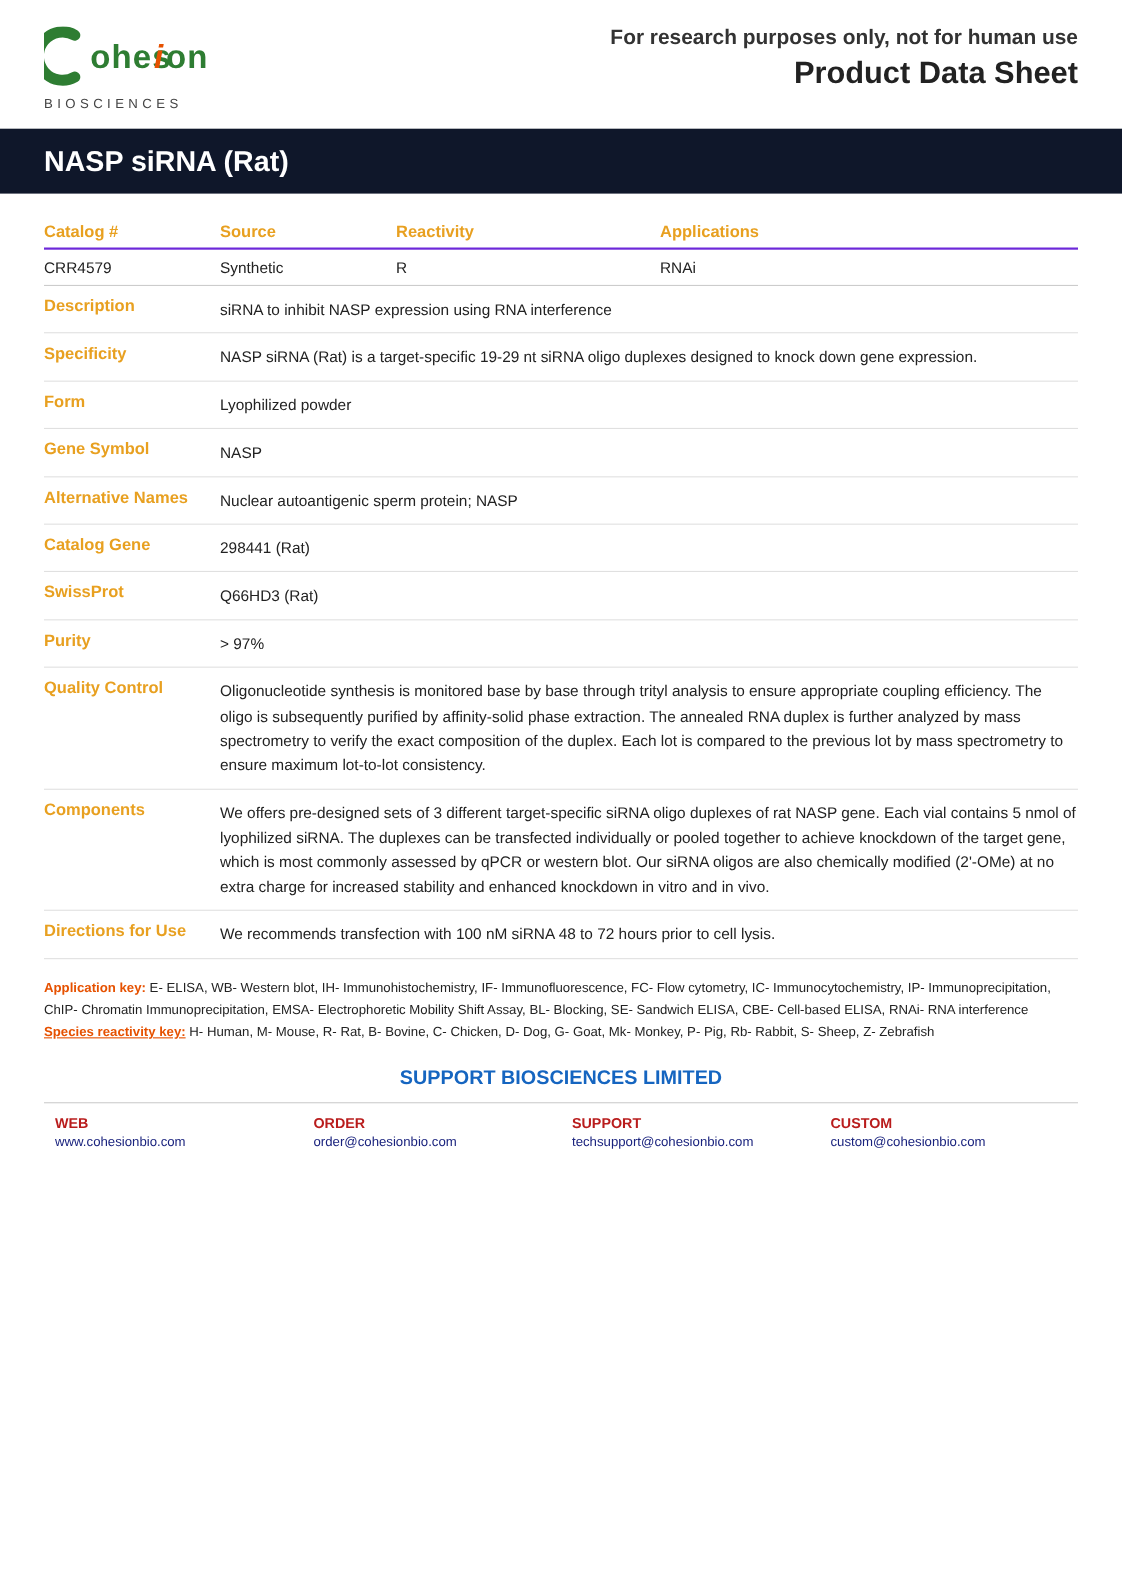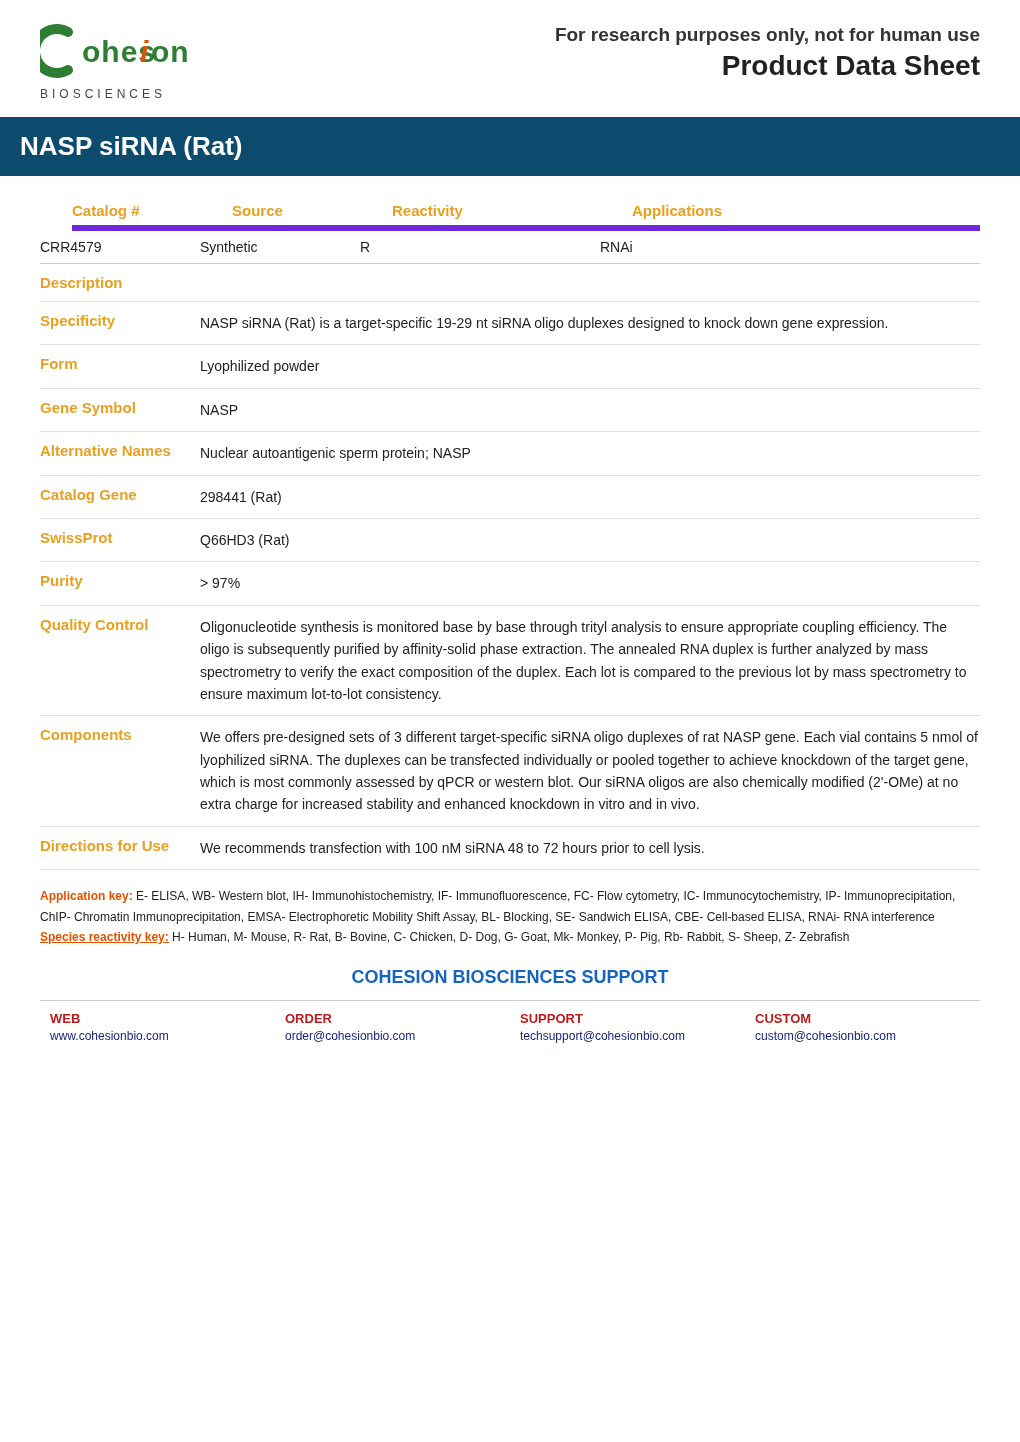--- a/index.html
+++ b/index.html
@@ -50,43 +50,42 @@
       margin-bottom: 4px;
     }
     .product-data-sheet {
       font-size: 28px;
       font-weight: bold;
       color: #222;
     }
 
     
     .title-bar {
-      background: #0c4a6e;
-      padding: 14px 20px;
+      background: #0f172a;
+      padding: 14px 40px;
       margin: 0;
     }
     .title-bar h1 {
       font-size: 26px;
       font-weight: bold;
       color: #fff;
     }
 
     
     .main-content {
       padding: 10px 40px 20px 40px;
     }
 
     
     .table-header {
       display: grid;
       grid-template-columns: 160px 160px 240px 1fr;
-      border-bottom: 6px solid #6d28d9;
+      border-bottom: 2px solid #6d28d9;
       padding-bottom: 6px;
       margin-top: 16px;
-      margin-left: 32px;
     }
     .table-header .col-label {
       font-weight: bold;
       color: #e8a020;
       font-size: 15px;
     }
 
     
     .table-data-row {
       display: grid;
@@ -201,20 +200,21 @@
 
   <div class="table-data-row">
     <div>CRR4579</div>
     <div>Synthetic</div>
     <div>R</div>
     <div>RNAi</div>
   </div>
 
   <div class="info-row">
     <div class="info-label">Description</div>
+    <div class="info-value">siRNA to inhibit NASP expression using RNA interference</div>
   </div>
 
   <div class="info-row">
     <div class="info-label">Specificity</div>
     <div class="info-value">NASP siRNA (Rat) is a target-specific 19-29 nt siRNA oligo duplexes designed to knock down gene expression.</div>
   </div>
 
   <div class="info-row">
     <div class="info-label">Form</div>
     <div class="info-value">Lyophilized powder</div>
@@ -258,21 +258,21 @@
   <div class="info-row">
     <div class="info-label">Directions for Use</div>
     <div class="info-value">We recommends transfection with 100 nM siRNA 48 to 72 hours prior to cell lysis.</div>
   </div>
 
   <div class="app-key">
     <span style="color:#e65100; font-weight:bold;">Application key:</span><span class="black"> E- ELISA, WB- Western blot, IH- Immunohistochemistry, IF- Immunofluorescence, FC- Flow cytometry, IC- Immunocytochemistry, IP- Immunoprecipitation, ChIP- Chromatin Immunoprecipitation, EMSA- Electrophoretic Mobility Shift Assay, BL- Blocking, SE- Sandwich ELISA, CBE- Cell-based ELISA, RNAi- RNA interference</span><br>
     <span style="color:#e65100; font-weight:bold;text-decoration:underline;">Species reactivity key:</span><span class="black"> H- Human, M- Mouse, R- Rat, B- Bovine, C- Chicken, D- Dog, G- Goat, Mk- Monkey, P- Pig, Rb- Rabbit, S- Sheep, Z- Zebrafish</span>
   </div>
 
-  <div class="footer-company">COHESION BIOSCIENCES SUPPORT</div>
+  <div class="footer-company">SUPPORT BIOSCIENCES LIMITED</div>
 
   <div class="footer-links">
     <div class="footer-col">
       <span class="footer-link-label">WEB</span>
       <span class="footer-link-value">www.cohesionbio.com</span>
     </div>
     <div class="footer-col">
       <span class="footer-link-label">ORDER</span>
       <span class="footer-link-value">order@cohesionbio.com</span>
     </div>

